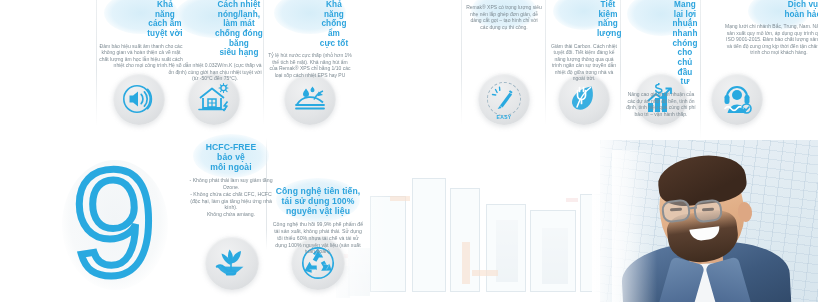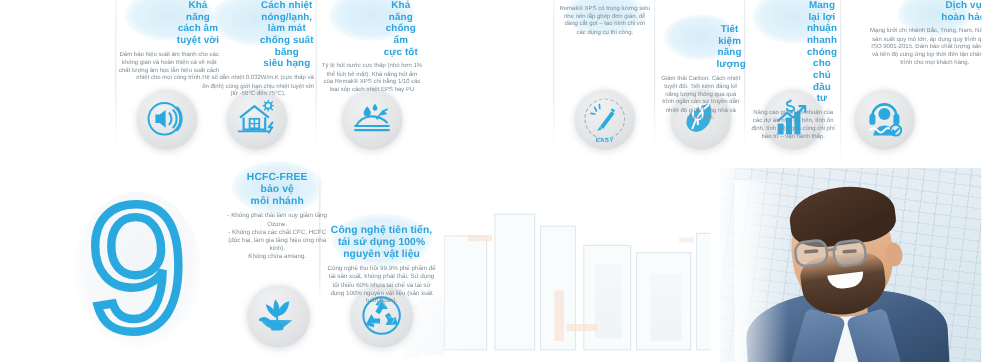--- a/index.html
+++ b/index.html
@@ -318,21 +318,21 @@
       <path d="M7.5 13.5h3.6L16 9.6v14.8l-4.9-3.9H7.5z" fill="#29a9e0"></path>
       <path d="M19.2 12.4c2.3 2.6 2.3 6.6 0 9.2" fill="none" stroke="#29a9e0" stroke-width="1.7" stroke-linecap="round"></path>
       <path d="M22.4 9.8c3.7 3.9 3.7 10.5 0 14.4" fill="none" stroke="#29a9e0" stroke-width="1.7" stroke-linecap="round"></path>
       <path d="M25.6 7.4c5 5.2 5 14.0 0 19.2" fill="none" stroke="#29a9e0" stroke-width="1.7" stroke-linecap="round"></path>
     </svg>
   </div>
 
   <div class="card" style="left:165px; top:0; width:100px;">
     <div class="title-blob" style="top:-6px; width:80px; height:44px;"></div>
     <div class="title t-title" style="white-space: pre-line;">Cách nhiệt nóng/lạnh, làm mát
-chống suất băng
+chống đóng băng
 siêu hạng</div>
     <div class="body t-body" style="margin-top:4px;">Hệ số dẫn nhiệt 0.032W/m.K (cực thấp và ổn định) cùng giới hạn chịu nhiệt tuyệt vời (từ -50°C đến 75°C).</div>
   </div>
   <div class="badge" style="left:188px; top:73px; width:52px; height:52px;">
     <svg width="36" height="34" viewBox="0 0 36 34">
       <path d="M4 16L16 6.5 28 16" fill="none" stroke="#29a9e0" stroke-width="1.8" stroke-linejoin="round"></path>
       <path d="M7 16v10h18V16" fill="none" stroke="#29a9e0" stroke-width="1.8"></path>
       <rect x="12" y="17" width="8" height="8" fill="none" stroke="#29a9e0" stroke-width="1.5"></rect>
       <path d="M16 17v8M12 21h8" stroke="#29a9e0" stroke-width="1.2"></path>
       <path d="M3 27.5h26" stroke="#29a9e0" stroke-width="1.6" stroke-linecap="round"></path>
@@ -368,21 +368,21 @@
     <div class="easy-ring" style="left:9px; top:9px;"></div>
     <svg width="26" height="26" viewBox="0 0 26 26" style="margin-bottom:3px;">
       <path d="M9 20.5l9.5-12.8 2.6 1.9L11.6 22.4z" fill="#29a9e0"></path>
       <path d="M9 20.5l-2.4 3.4 4-.9z" fill="#29a9e0"></path>
       <path d="M19 5.2l2.6 1.9-1.1 1.5-2.6-1.9z" fill="#29a9e0"></path>
       <path d="M4.5 4.5l1.6 3M8.5 2.2l.3 3.2M1.5 9.5l3.2.5" stroke="#29a9e0" stroke-width="1.4" stroke-linecap="round"></path>
     </svg>
     <div class="easy-word">EASY</div>
   </div>
 
-  <div class="card" style="left:549px; top:0; width:70px;margin-top:20px;">
+  <div class="card" style="left:549px; top:0; width:70px;">
     <div class="title-blob" style="top:-8px; width:62px; height:38px;"></div>
     <div class="title t-title" style="white-space: pre-line;">Tiết kiệm
 năng lượng</div>
     <div class="body t-body" style="margin-top:4px;">Giảm thải Carbon. Cách nhiệt tuyệt đối. Tiết kiệm đáng kể năng lượng thông qua quá trình ngăn cản sự truyền dẫn nhiệt độ giữa trong nhà và ngoài trời.</div>
   </div>
   <div class="badge" style="left:558px; top:73px; width:52px; height:52px;">
     <svg width="32" height="32" viewBox="0 0 32 32">
       <path d="M23.5 3.5c3 8 1.5 18-6.5 22-5.5 2.8-11 .5-12.5-4C2.5 16 8 6 23.5 3.5z" fill="#29a9e0" opacity=".92"></path>
       <path d="M9 24C12 15 17 8.5 22.5 4.5" fill="none" stroke="#ffffff" stroke-width="1.5" stroke-linecap="round"></path>
       <path d="M9.5 7.5v5a4 4 0 0 0 8 0v-5" fill="none" stroke="#ffffff" stroke-width="1.7" stroke-linecap="round"></path>
@@ -430,21 +430,21 @@
 
   <div class="big-nine">
     <div class="halo"></div>
     <div class="glyph">9</div>
   </div>
 
   <div class="card" style="left:186px; top:142px; width:90px;">
     <div class="title-blob" style="top:-8px; width:76px; height:44px;"></div>
     <div class="title m-title" style="white-space: pre-line;">HCFC-FREE
 bảo vệ
-môi nhánh</div>
+môi ngoài</div>
     <div class="body m-body" style="margin-top: 5px; white-space: pre-line;">- Không phát thải làm suy giảm tầng Ozone.
 - Không chứa các chất CFC, HCFC (độc hại, làm gia tăng hiệu ứng nhà kính).
 Không chứa amiang.</div>
   </div>
   <div class="badge" style="left:205px; top:236px; width:54px; height:54px;">
     <svg width="36" height="32" viewBox="0 0 36 32">
       <path d="M17.5 16.5c0-6 3.5-11 9.5-12.5-.5 7-4 11.5-9.5 12.5z" fill="#29a9e0"></path>
       <path d="M17 17.5C13.5 13 13 7.5 15.5 2.5 19.5 7 20 13 17 17.5z" fill="#29a9e0"></path>
       <path d="M16.5 18C12 16 8.5 12 7.5 6.5c5.5 2 9 6 9 11.5z" fill="#29a9e0"></path>
       <path d="M17 13v10" stroke="#29a9e0" stroke-width="1.6" stroke-linecap="round"></path>

